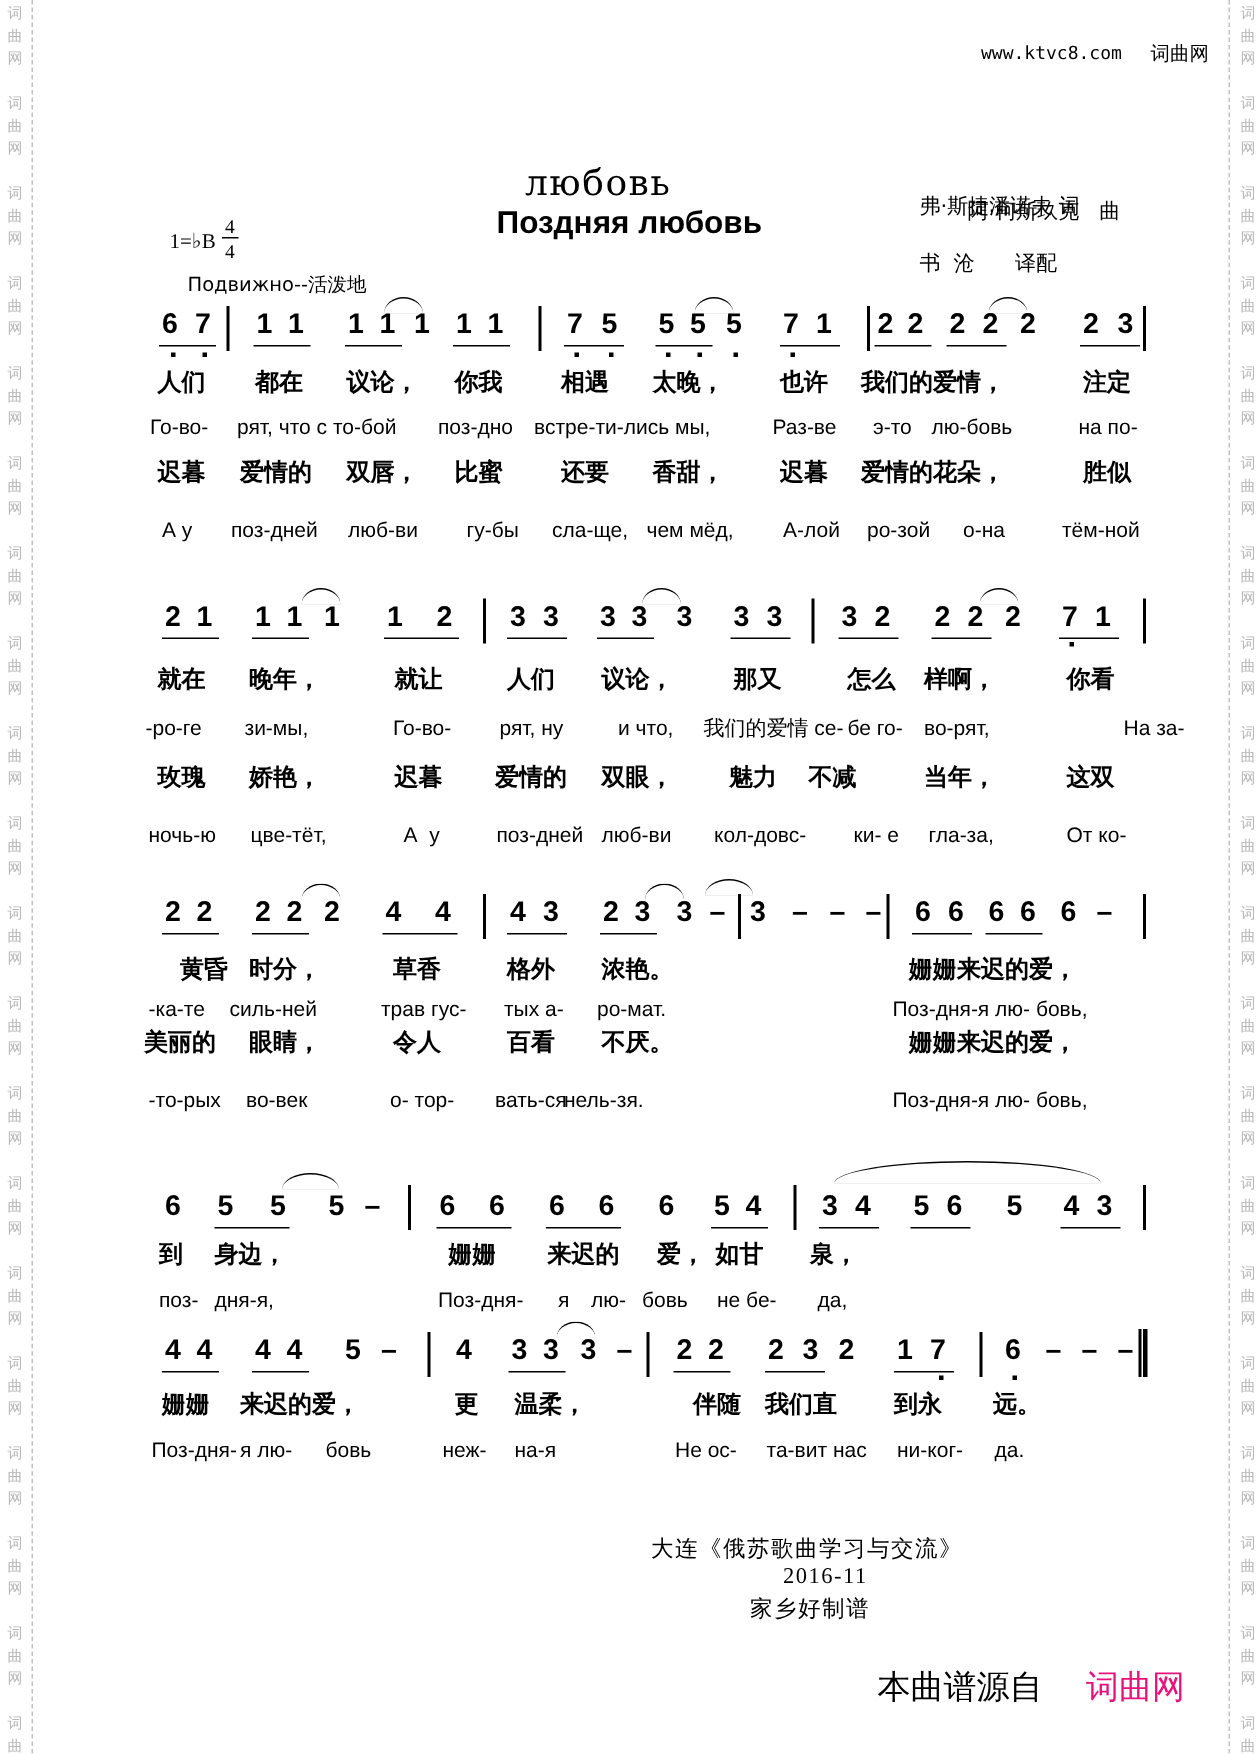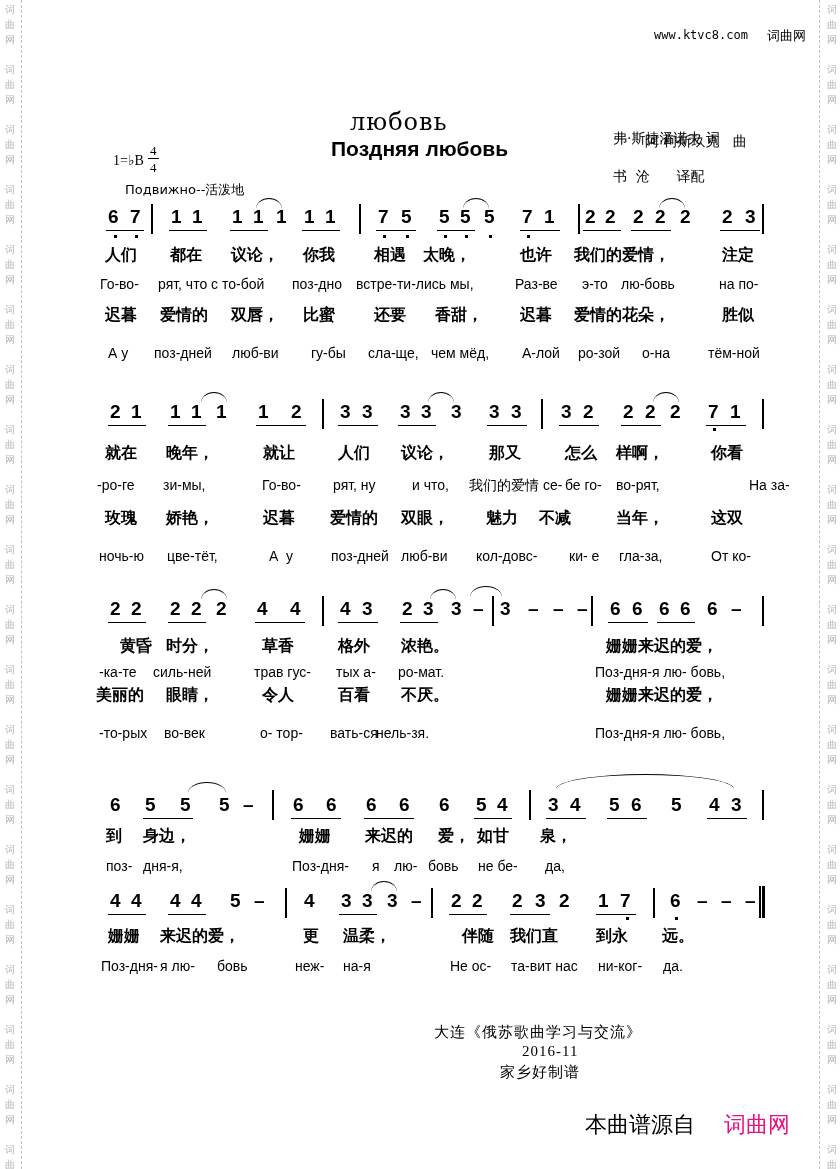--- a/index.html
+++ b/index.html
@@ -331,21 +331,21 @@
   <div class="ul" style="left:720px; top:24px; width:40px;"></div>
   <div class="bar" style="left:762px; top:-2px; height:30px;"></div>
 </div>
 
 <div class="abs lyr-cn" style="left:0; top:245px; width:840px; height:20px;">
   <span class="abs" style="left:105px">人们</span>
   <span class="abs" style="left:170px">都在</span>
   <span class="abs" style="left:231px">议论，</span>
   <span class="abs" style="left:303px">你我</span>
   <span class="abs" style="left:374px">相遇</span>
-  <span class="abs" style="left:423px">太晚，</span>
+  <span class="abs" style="left:435px">太晚，</span>
   <span class="abs" style="left:520px">也许</span>
   <span class="abs" style="left:574px">我们的爱情，</span>
   <span class="abs" style="left:722px">注定</span>
 </div>
 <div class="abs lyr-ru" style="left:0; top:276px; width:840px; height:18px;">
   <span class="abs" style="left:100px">Го-во-</span>
   <span class="abs" style="left:158px">рят, что с то-бой</span>
   <span class="abs" style="left:292px">поз-дно</span>
   <span class="abs" style="left:356px">встре-ти-лись мы,</span>
   <span class="abs" style="left:515px">Раз-ве</span>

